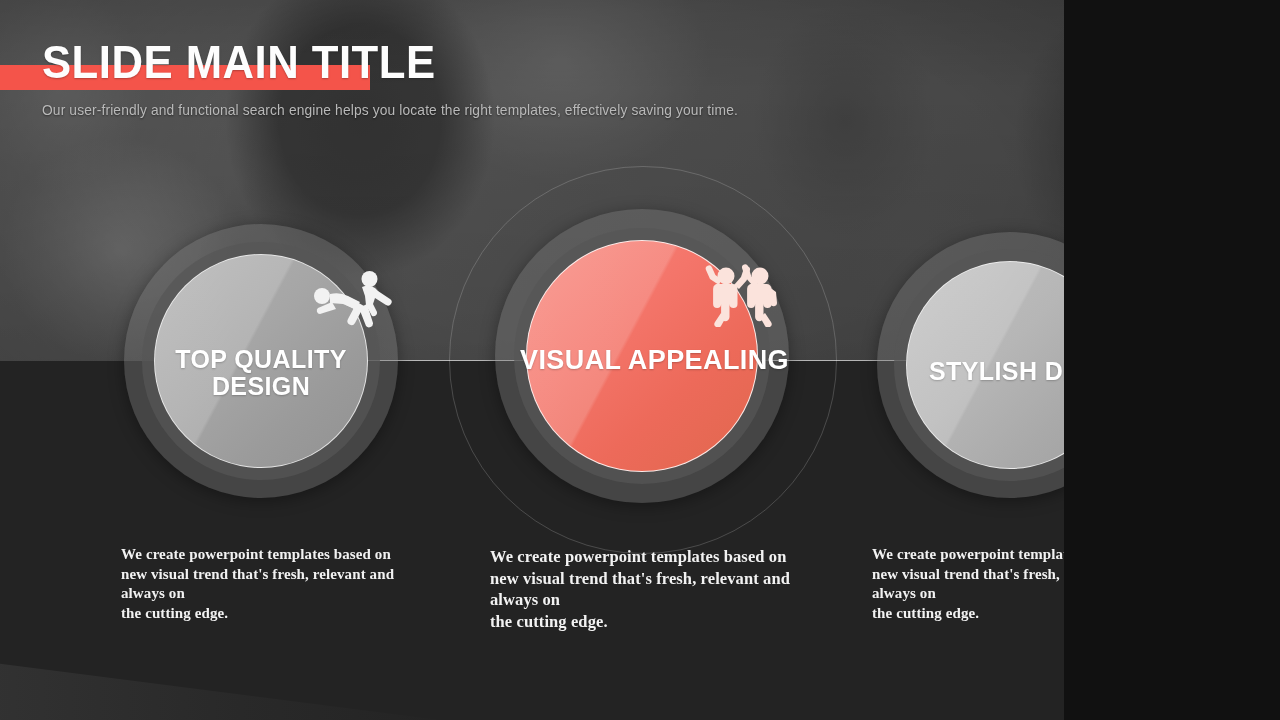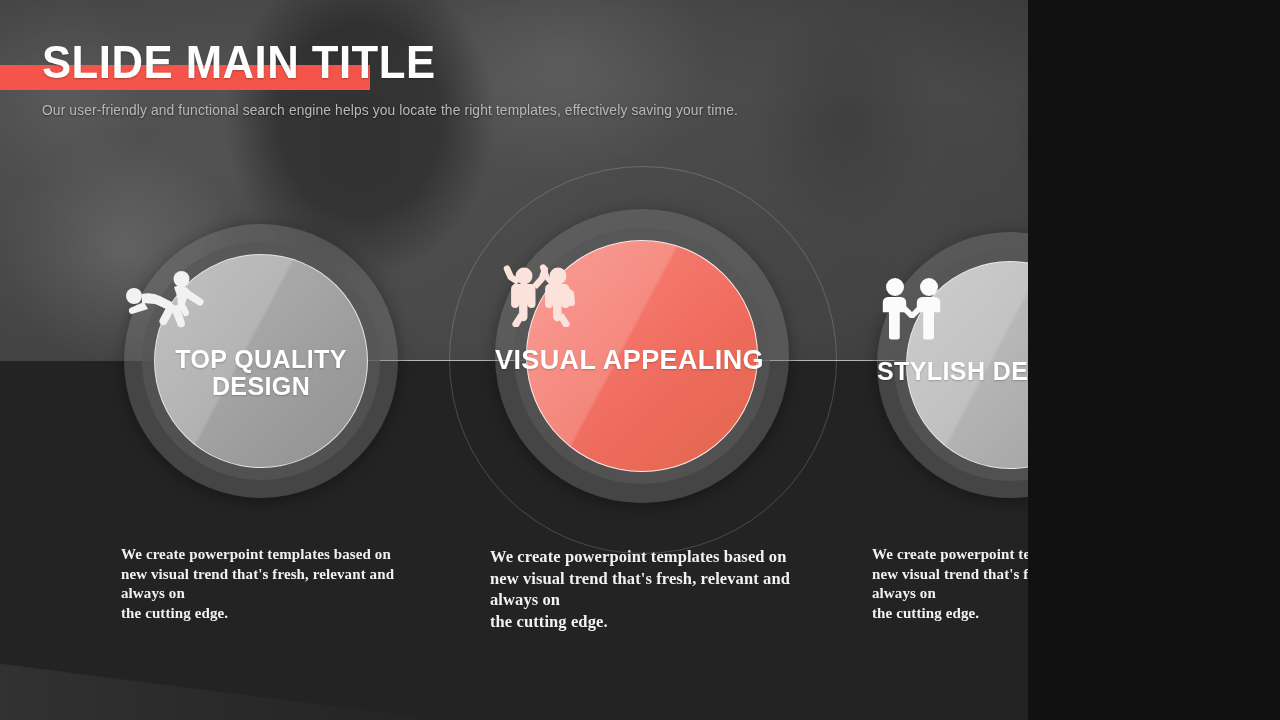--- a/index.html
+++ b/index.html
@@ -1,20 +1,20 @@
 <!DOCTYPE html>
 <html><head>
 <meta charset="utf-8">
 <style>
   html,body{margin:0;padding:0;background:#111;}
   body{width:1280px;height:720px;overflow:hidden;
        font-family:"Liberation Sans", sans-serif;}
 
   .slide{position:relative;width:1028px;height:720px;overflow:hidden;
-         background:#b91c1c;}
+         background:#b91c1c;padding-left:36px;}
 
   
   .photo{position:absolute;left:0;top:0;width:1280px;height:361px;overflow:hidden;
          background:#6e6e6e;}
   .photo .base{position:absolute;inset:0;
       background:
         radial-gradient(ellipse 160px 200px at 1130px 140px, #4a4a4a 0%, #4a4a4a 42%, rgba(74,74,74,0) 72%),
         radial-gradient(ellipse 120px 150px at 1255px 120px, #3d3d3d 0%, rgba(61,61,61,0) 70%),
         radial-gradient(ellipse 130px 165px at 845px 120px, #4e4e4e 0%, rgba(78,78,78,0) 70%),
         radial-gradient(ellipse 110px 120px at 905px 250px, #5d5d5d 0%, rgba(93,93,93,0) 72%),
@@ -79,21 +79,21 @@
   .disc .gloss{position:absolute;left:-6%;top:-10%;width:112%;height:118%;
        background:linear-gradient(118deg, rgba(255,255,255,.20) 0%,
                    rgba(255,255,255,.16) 44%, rgba(255,255,255,0) 45%,
                    rgba(255,255,255,0) 100%);}
 
   .disc-gray{background:linear-gradient(135deg,#b3b3b3 0%,#a6a6a6 42%,#9a9a9a 72%,#919191 100%);}
   .disc-gray2{background:linear-gradient(135deg,#c2c2c2 0%,#b6b6b6 45%,#a9a9a9 75%,#a0a0a0 100%);}
   .disc-red{background:linear-gradient(138deg,#f8867c 0%,#f4756a 38%,#ed6a5a 66%,#e0674d 100%);}
 
   .node .content{position:absolute;inset:0;display:flex;flex-direction:column;
-                 align-items:flex-start;justify-content:flex-start;}
+                 align-items:flex-end;justify-content:flex-start;}
   .icon{margin-top:0;}
   .label{font-family:"Liberation Sans Narrow","Liberation Sans",sans-serif;
          font-weight:700;color:#ffffff;text-align:center;letter-spacing:.4px;
          line-height:1.07;text-shadow:0 1px 2px rgba(0,0,0,.22);}
 
   
   #node-1{left:124px;top:224px;width:274px;height:274px;}
   #node-1 .ring-mid{left:18px;top:18px;width:238px;height:238px;}
   #node-1 .disc{left:30px;top:30px;width:212px;height:212px;}
   #node-1 .content{padding-top:46px;}

